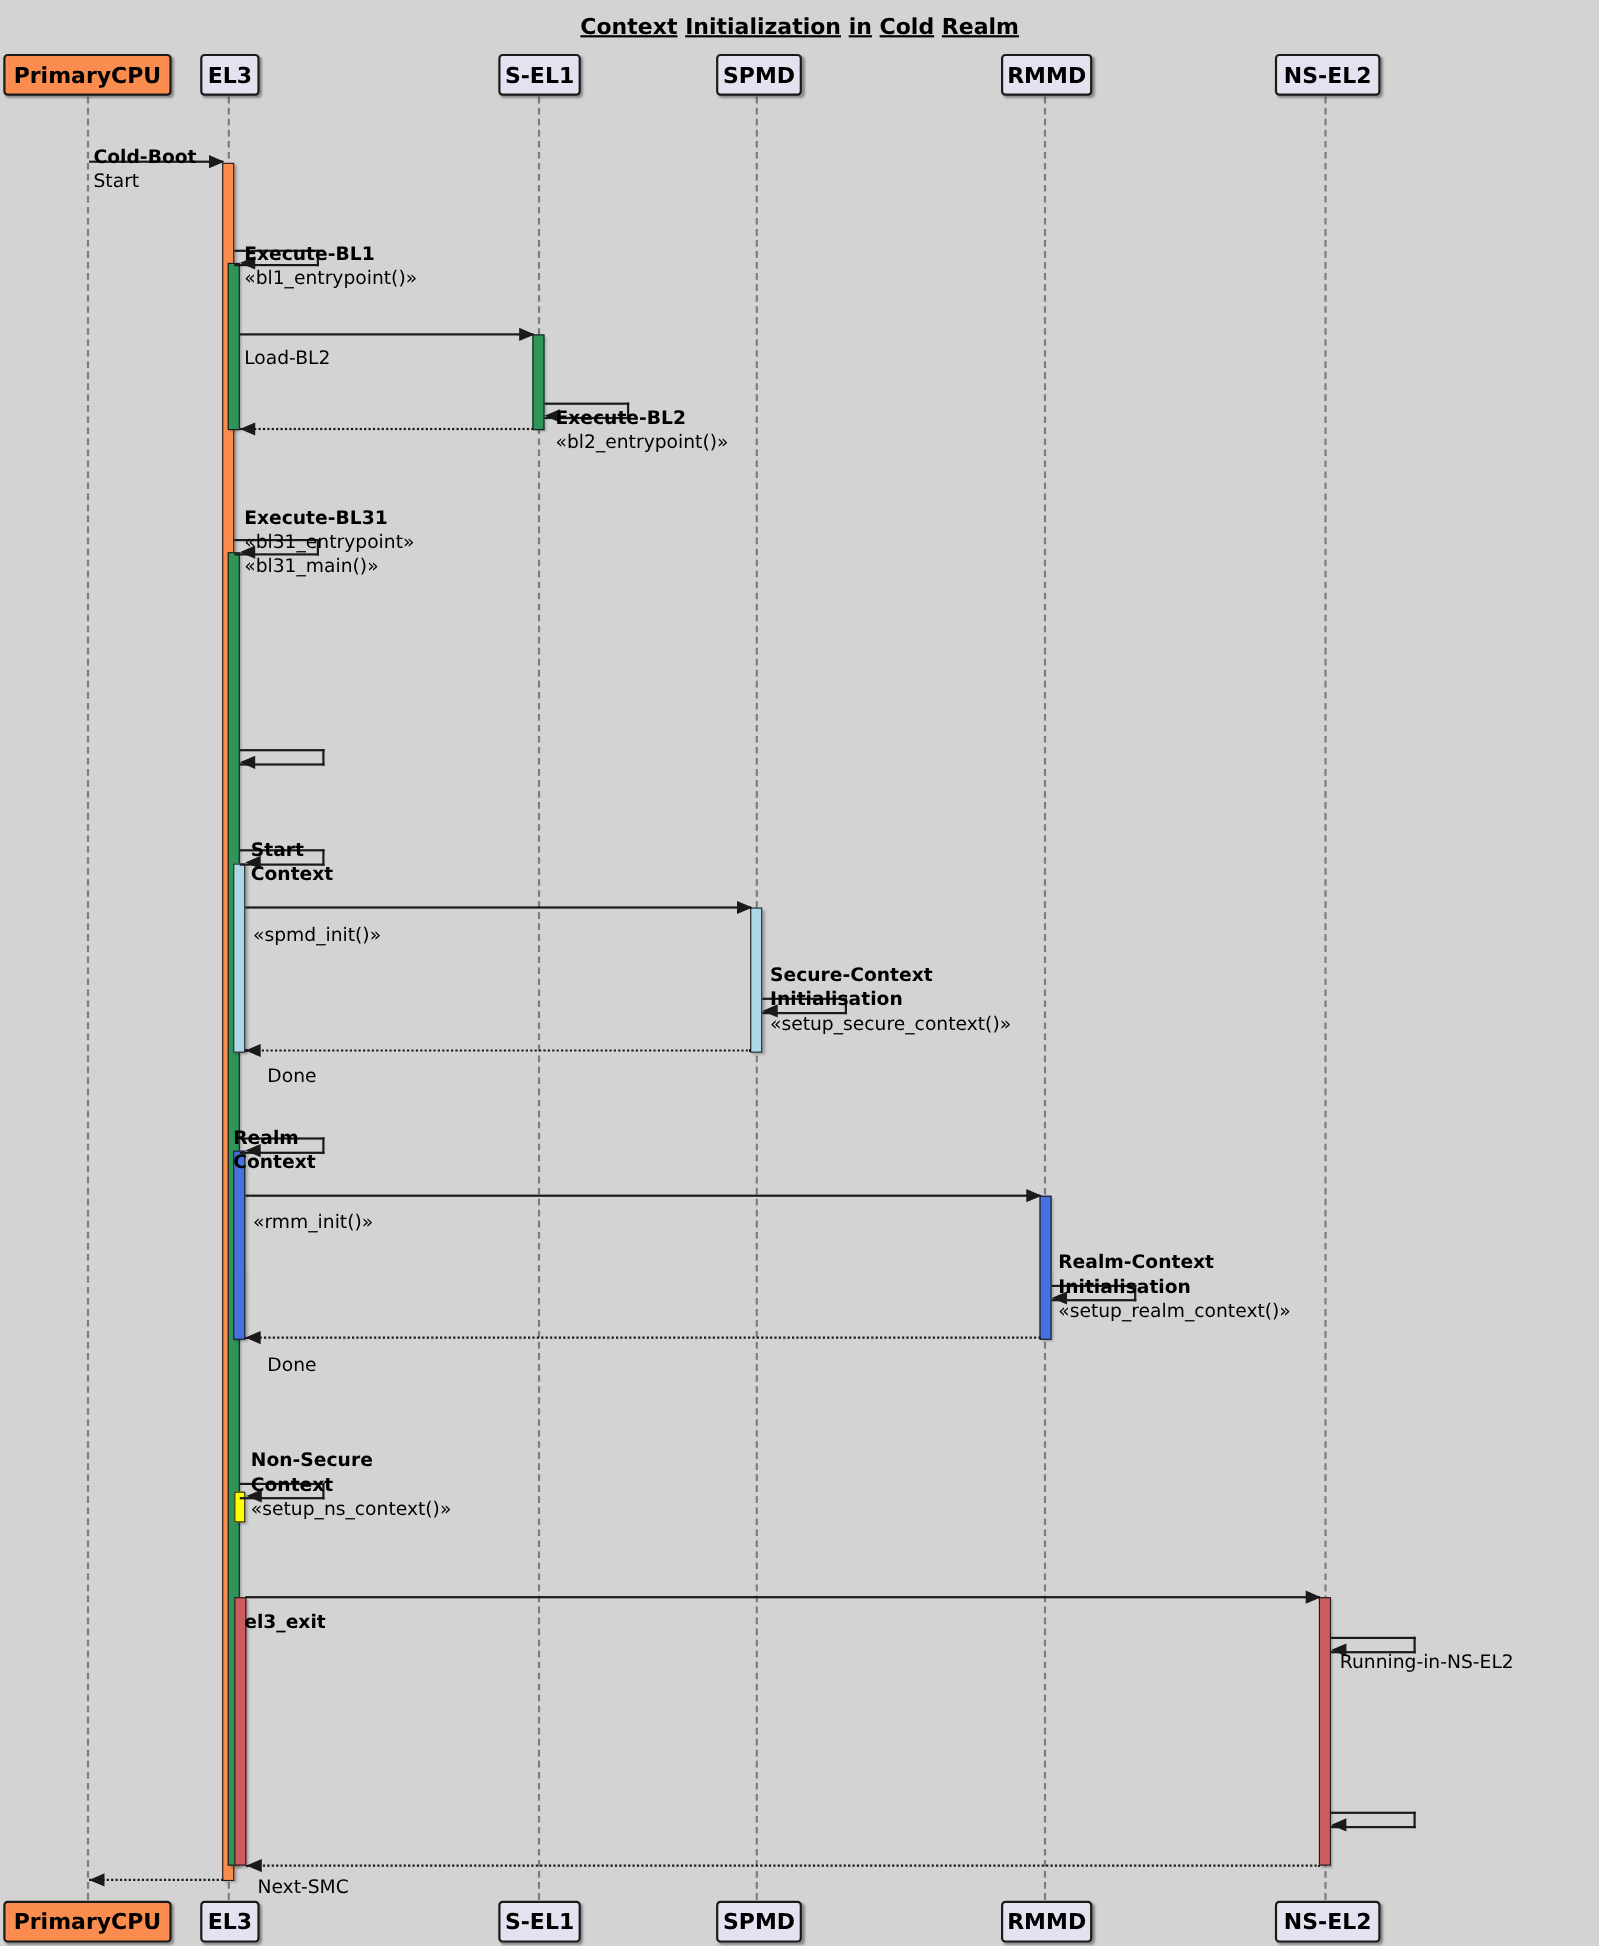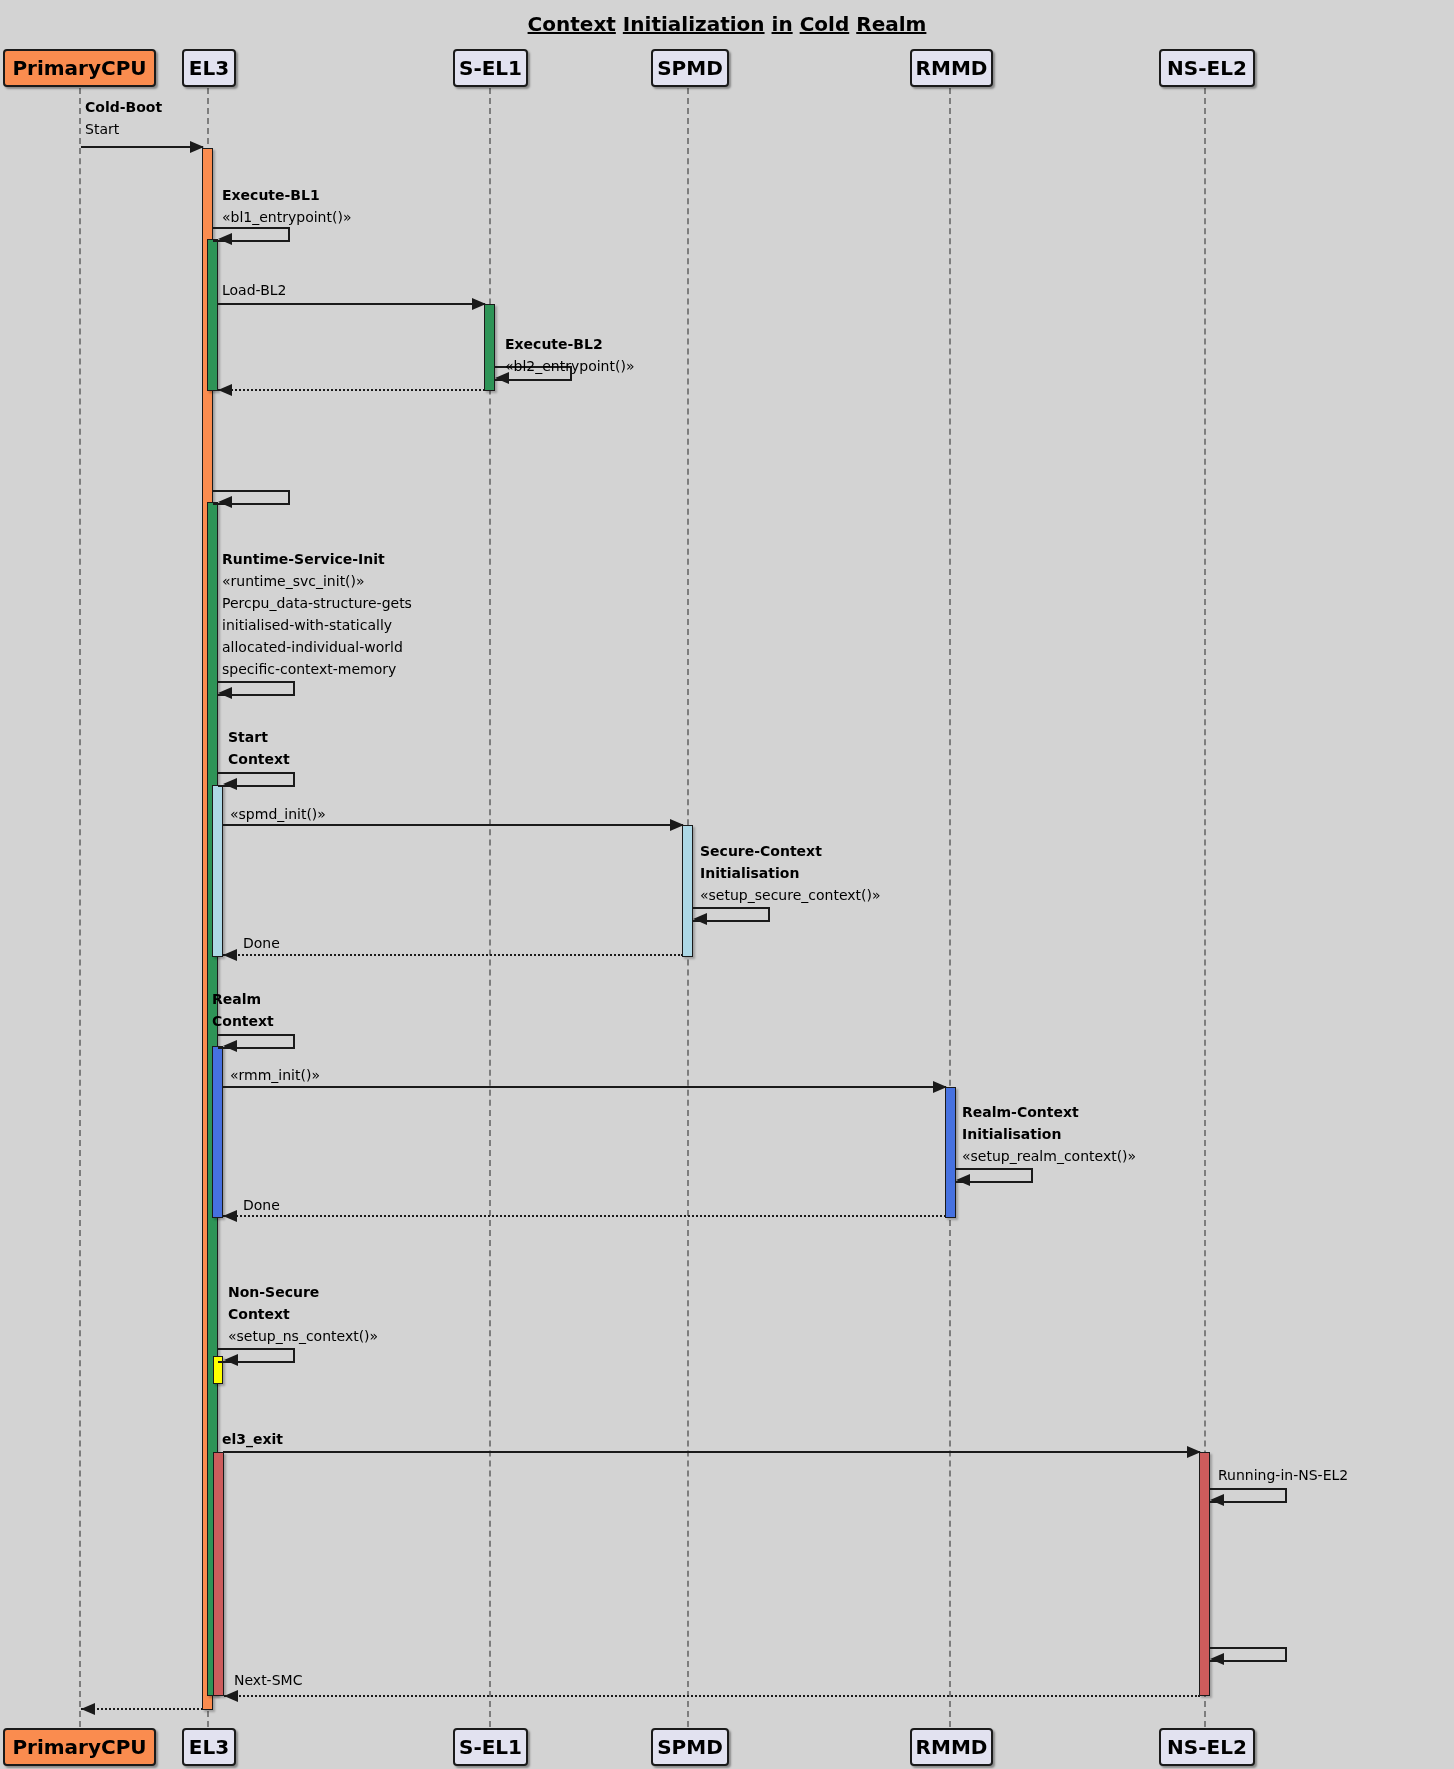--- a/index.html
+++ b/index.html
@@ -29,21 +29,21 @@
 
   .arrow{position:absolute;height:0;border-top:2px solid #1a1a1a;}
   .arrow.dotted{border-top:2px dotted #1a1a1a;}
   .head{position:absolute;width:0;height:0;border-top:6px solid transparent;
         border-bottom:6px solid transparent;}
   .head.r{border-left:14px solid #1a1a1a;}
   .head.l{border-right:14px solid #1a1a1a;}
 
   .loop{position:absolute;width:75px;height:11px;border:2px solid #1a1a1a;border-left:none;}
 
-  .msg{position:absolute;font-size:14px;line-height:22px;white-space:nowrap;}
+  .msg{position:absolute;font-size:17px;line-height:22px;white-space:nowrap;margin-top:36px;}
   .b{font-weight:bold;}
 </style>
 </head>
 <body>
 
 <div id="canvas">
 
   <div class="title"><span>Context</span><span>Initialization</span><span>in</span><span>Cold</span><span>Realm</span></div>
 
   <div class="lifeline" style="left:79px"></div>
@@ -140,29 +140,26 @@
 
   <div class="msg" style="left:222px;top:279px">
     <div>Load-BL2</div>
   </div>
 
   <div class="msg" style="left:505px;top:333px">
     <div class="b">Execute-BL2</div>
     <div>«bl2_entrypoint()»</div>
   </div>
 
-
-  <div class="msg" style="left:222px;top:548px">
-    <div class="b">Runtime-Service-Init</div>
-    <div>«runtime_svc_init()»</div>
-    <div>Percpu_data-structure-gets</div>
-    <div>initialised-with-statically</div>
-    <div>allocated-individual-world</div>
-    <div>specific-context-memory</div>
-  </div>
+  <div class="msg" style="left:222px;top:424px">
+    <div class="b">Execute-BL31</div>
+    <div>«bl31_entrypoint»</div>
+    <div>«bl31_main()»</div>
+  </div>
+
 
   <div class="msg" style="left:228px;top:726px">
     <div class="b">Start</div>
     <div class="b">Context</div>
   </div>
 
   <div class="msg" style="left:230px;top:803px">
     <div>«spmd_init()»</div>
   </div>
 

